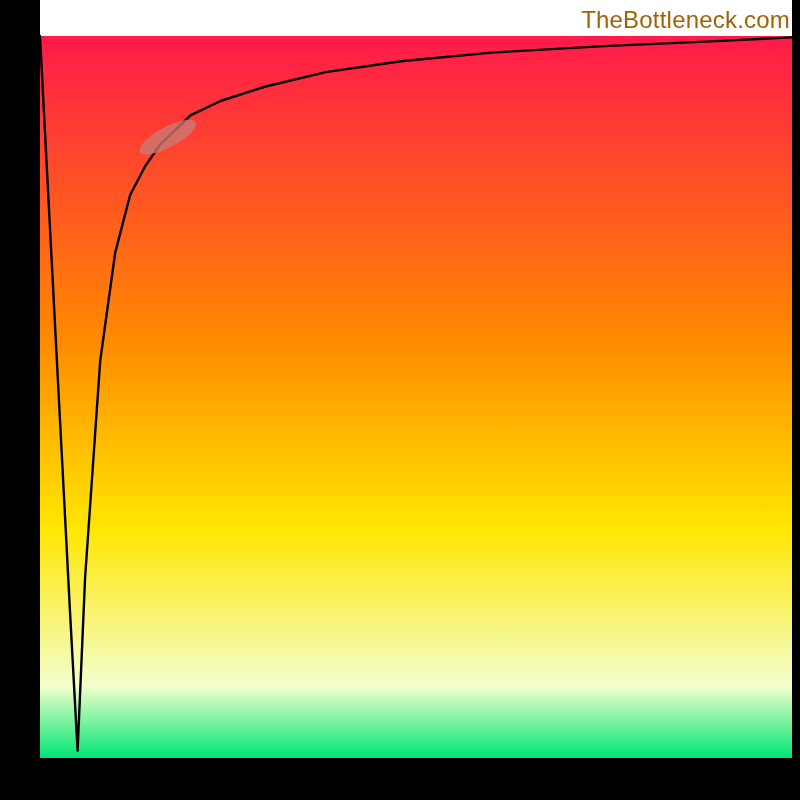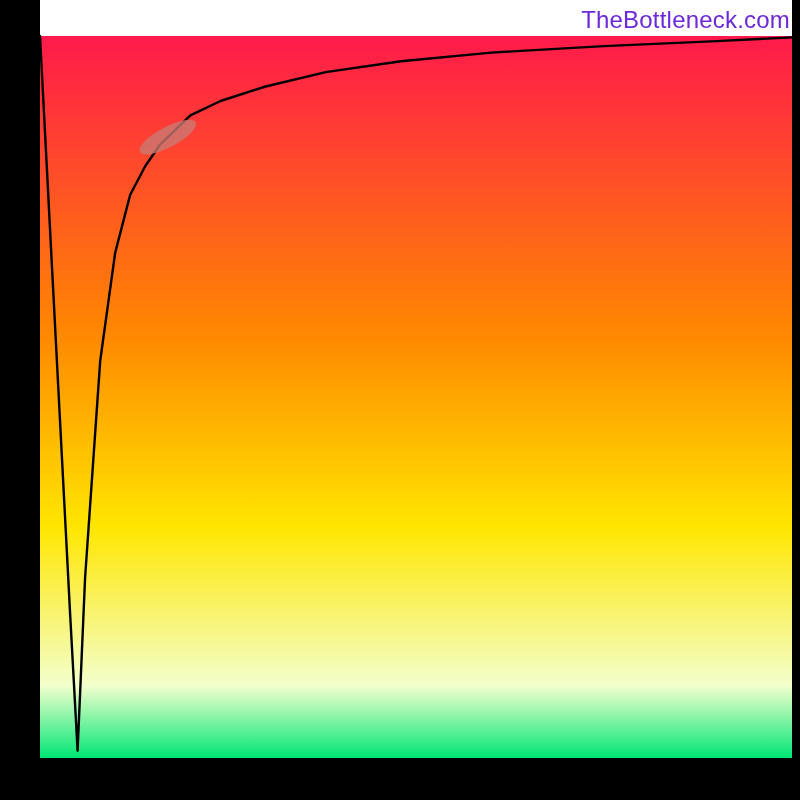--- a/index.html
+++ b/index.html
@@ -13,21 +13,21 @@
   }
   .container {
     position: relative;
     width: 800px;
     height: 800px;
   }
   .watermark {
     position: absolute;
     top: 6px;
     right: 10px;
-    color: #6d28d9;
+    color: #a16207;
     font-size: 24px;
     font-weight: 400;
     letter-spacing: 0.2px;
     z-index: 10;
   }
   .plot {
     position: absolute;
     left: 0;
     top: 0;
     width: 800px;

